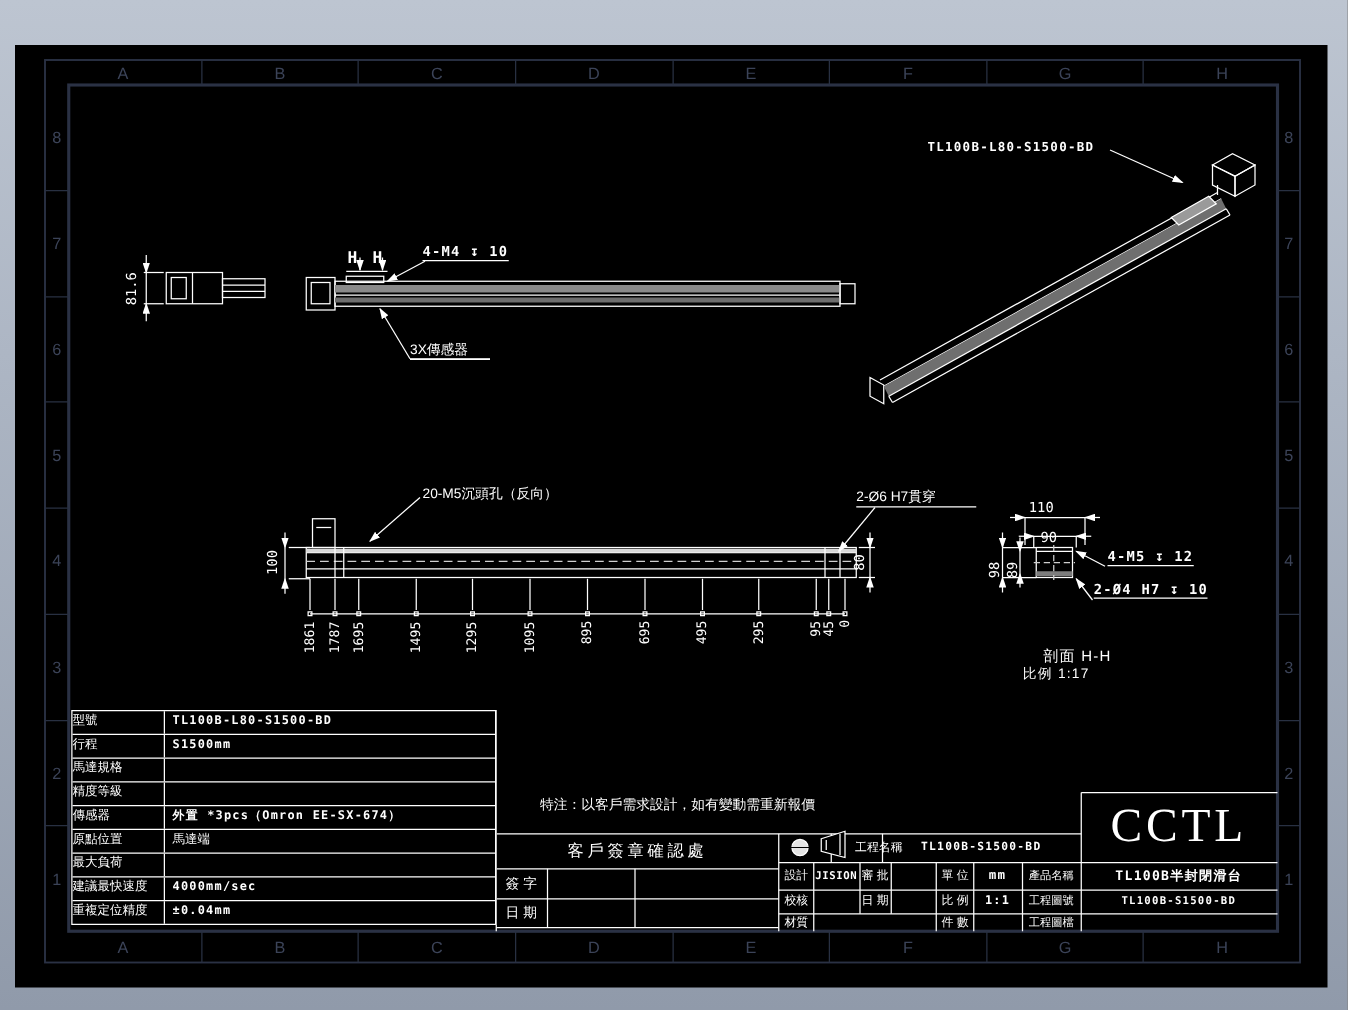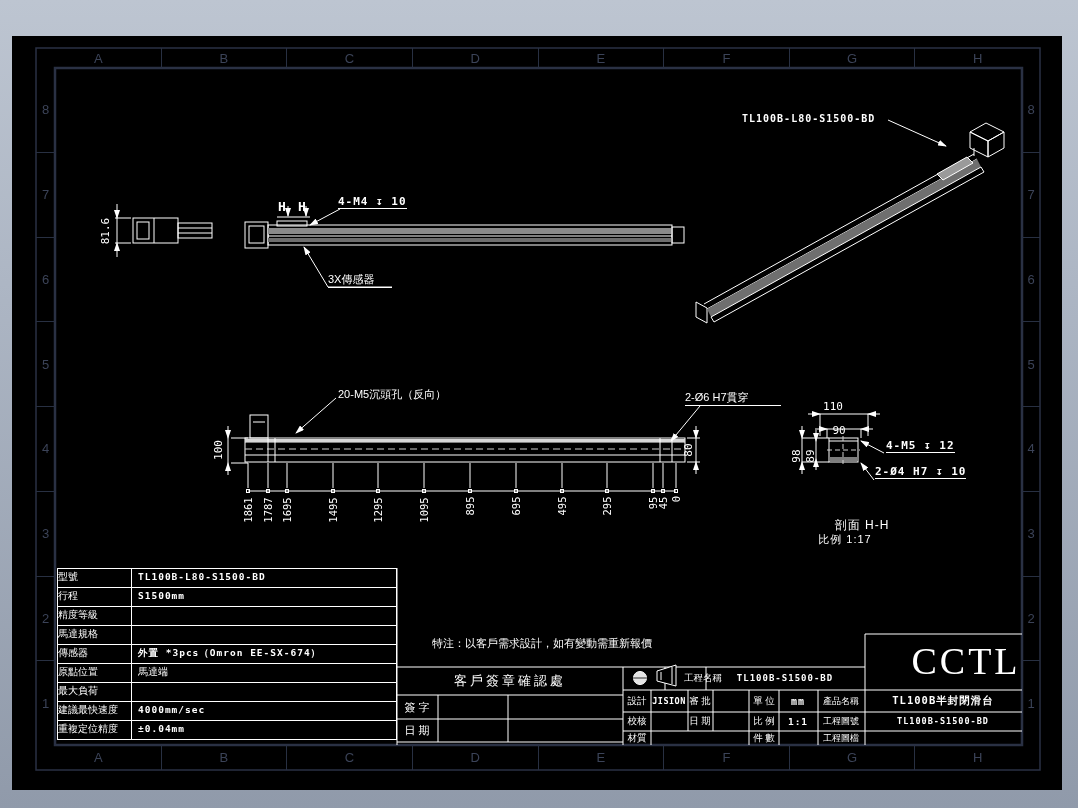--- a/index.html
+++ b/index.html
@@ -26,21 +26,21 @@
   #band-left .bcell,#band-right .bcell{border-bottom:1px solid #283042;}
   #band-left .bcell:last-child,#band-right .bcell:last-child{border-bottom:none;}
   
   .tc{position:absolute;transform:translate(-50%,-50%);white-space:nowrap;color:#fff;font-size:10px;}
   .tl{position:absolute;white-space:nowrap;color:#fff;}
   .rot{transform:translate(-50%,-50%) rotate(-90deg);}
   .dim{font-family:"DejaVu Sans Mono",monospace;font-size:11px;}
   .cad{font-family:"DejaVu Sans Mono",monospace;font-weight:700;letter-spacing:1px;}
   .callout-u{border-bottom:1px solid #fff;padding-bottom:0;}
   .hmark{font-family:"DejaVu Sans Mono",monospace;font-weight:700;font-size:13px;}
-  .serif-logo{font-family:"Liberation Serif","DejaVu Serif",serif;font-size:38px;letter-spacing:3px;margin-left:23px;}
+  .serif-logo{font-family:"Liberation Serif","DejaVu Serif",serif;font-size:38px;letter-spacing:3px;}
   
   #spec-table{position:absolute;left:45px;top:532px;width:340px;height:172px;
     border:1px solid #fff;box-sizing:border-box;display:flex;flex-direction:column;background:#000;}
   .spec-row{flex:1;display:flex;border-top:1px solid #fff;min-height:0;}
   .spec-row:first-child{border-top:none;}
   .spec-label{width:73px;border-right:1px solid #fff;font-size:10px;
     line-height:15.5px;color:#fff;overflow:hidden;white-space:nowrap;}
   .spec-value{flex:1;padding-left:6px;font-size:10px;line-height:15.5px;color:#fff;
     overflow:hidden;white-space:nowrap;}
   .em{font-family:"DejaVu Sans Mono",monospace;font-weight:700;letter-spacing:1px;font-size:9.5px;}
@@ -309,25 +309,25 @@
   <div id="spec-table">
       <div class="spec-row">
         <div class="spec-label">型號</div>
         <div class="spec-value em">TL100B-L80-S1500-BD</div>
       </div>
       <div class="spec-row">
         <div class="spec-label">行程</div>
         <div class="spec-value em">S1500mm</div>
       </div>
       <div class="spec-row">
+        <div class="spec-label">馬達規格</div>
+        <div class="spec-value"></div>
+      </div>
+      <div class="spec-row">
         <div class="spec-label">精度等級</div>
-        <div class="spec-value"></div>
-      </div>
-      <div class="spec-row">
-        <div class="spec-label">馬達規格</div>
         <div class="spec-value"></div>
       </div>
       <div class="spec-row">
         <div class="spec-label">傳感器</div>
         <div class="spec-value em">外置 *3pcs（Omron EE-SX-674）</div>
       </div>
       <div class="spec-row">
         <div class="spec-label">原點位置</div>
         <div class="spec-value">馬達端</div>
       </div>

